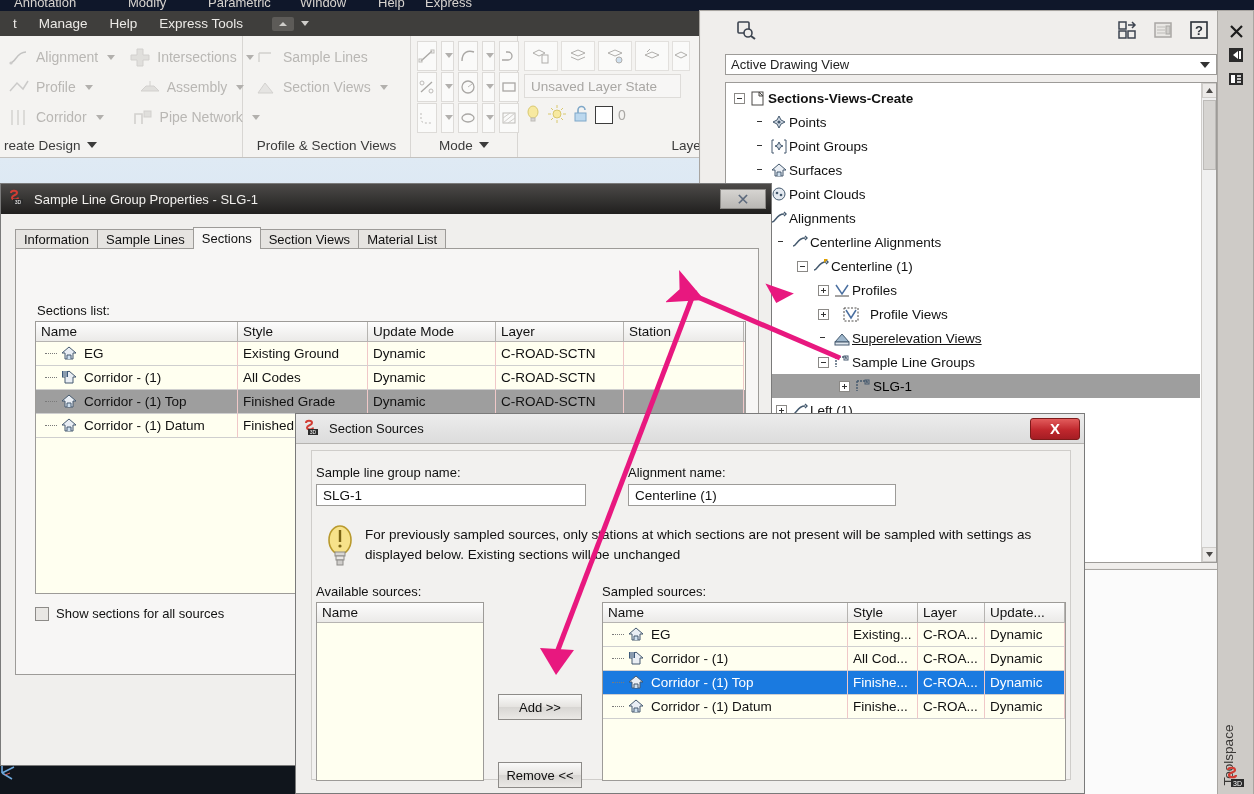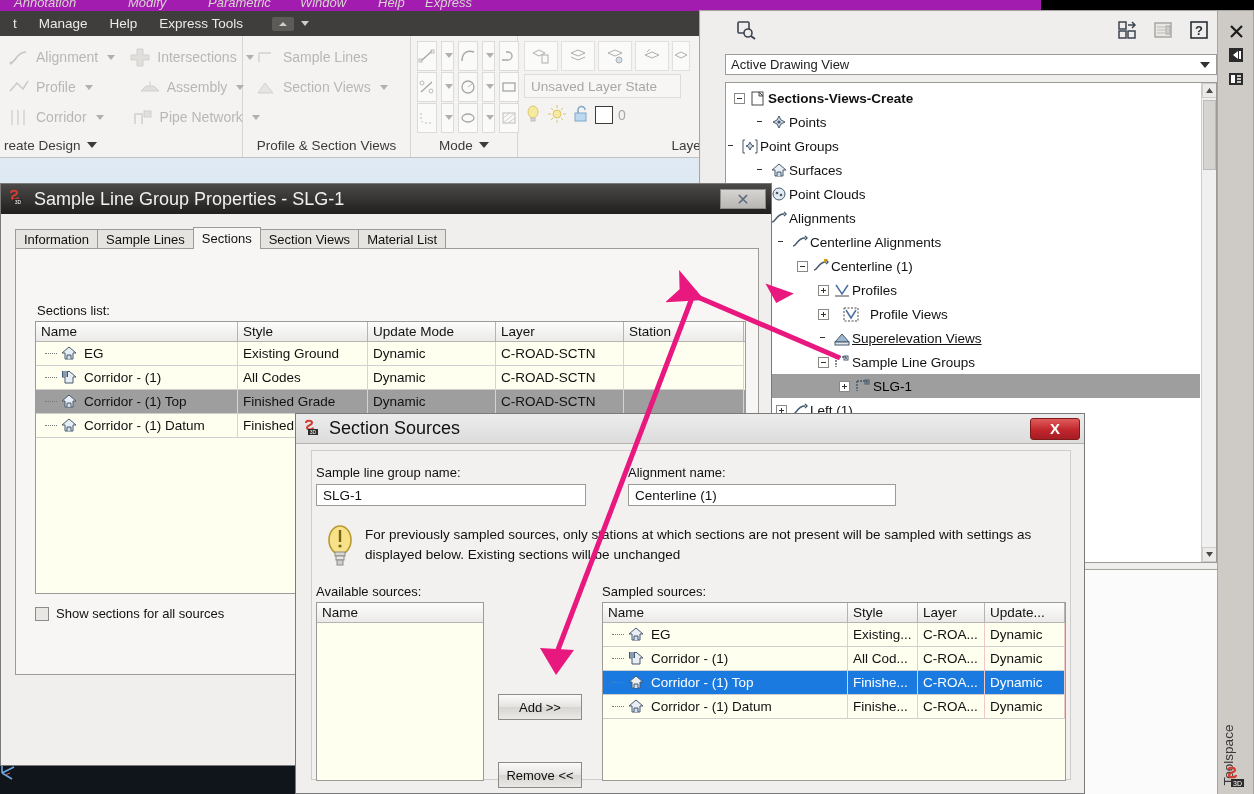--- a/index.html
+++ b/index.html
@@ -8,22 +8,22 @@
     width: 1254px; height: 794px;
     overflow: hidden;
     font-family: "Liberation Sans", sans-serif;
     font-size: 13px;
     background: #000;
   }
   #root { position: relative; width: 1254px; height: 794px; }
 
   
   .cad-topmenu-cut {
-    position: absolute; left: 0; top: 0; width: 1041px; height: 11px;
-    background: #a21caf; overflow: hidden; font-style: italic;
+    position: absolute; left: 0; top: 0; width: 1254px; height: 11px;
+    background: #0f172a; overflow: hidden;
   }
   .cad-topmenu-cut .mi {
     position: absolute; top: -5px; color: #d8d4cf; font-size: 13px; white-space: nowrap;
   }
   .cad-menubar {
     position: absolute; left: 0; top: 11px; width: 1254px; height: 25px;
     background: #3f3e3c; color: #e8e6e3;
     display: flex; align-items: center; padding-left: 2px;
   }
   .cad-menubar .mi {
@@ -191,21 +191,21 @@
     transform-origin: center bottom; white-space: nowrap; font-size: 13.5px; color: #3a3836;
   }
 
   
   .dlg { position: absolute; background: #f0efed; border: 1px solid #7a7a7a; }
   .dlg-title {
     height: 30px; display: flex; align-items: center;
     background: linear-gradient(180deg,#4c4a48 0%, #201f1e 100%);
     color: #f2f0ee; font-size: 14px; padding-left: 8px; gap: 8px;
   }
-  .dlg-title .dt-text { font-size: 18px; }
+  .dlg-title .dt-text { font-size: 13px; }
   .btn-x-grey {
     margin-left: auto; margin-right: 5px; width: 46px; height: 20px;
     background: linear-gradient(180deg,#d6d4d1,#b9b7b4);
     border: 1px solid #8d8b88; color: #5d6a7d;
     display: flex; align-items: center; justify-content: center; font-size: 16px;
   }
   .btn-x-red {
     margin-left: auto; margin-right: 4px; width: 50px; height: 22px;
     background: linear-gradient(180deg,#e25c5c 0%, #c0272d 55%, #a51d24 100%);
     border: 1px solid #7e1a1a; border-radius: 3px; color: #fff;
@@ -617,21 +617,21 @@
             <div class="tnode" style="padding-left: 29px;">
               <span class="exp none"></span>
               <span class="tico">
                 <svg width="16" height="15" viewBox="0 0 16 15">
                   <path d="M8 1 L10 5 L14 7 L10 9 L8 13 L6 9 L2 7 L6 5 Z" fill="#cfd8e3" stroke="#44596e"></path>
                   <circle cx="8" cy="7" r="1.6" fill="#44596e"></circle>
                 </svg>
               </span>
               <span>Points</span>
             </div>
-            <div class="tnode" style="">
+            <div class="tnode" style="padding-left: 29px;">
               <span class="exp none"></span>
               <span class="tico">
                 <svg width="16" height="15" viewBox="0 0 16 15">
                   <path d="M3 1 H1 V14 H3 M13 1 H15 V14 H13" stroke="#44596e" fill="none"></path>
                   <path d="M8 3 L9.5 6 L12 7 L9.5 8 L8 11 L6.5 8 L4 7 L6.5 6 Z" fill="#cfd8e3" stroke="#44596e"></path>
                 </svg>
               </span>
               <span>Point Groups</span>
             </div>
             <div class="tnode" style="padding-left: 29px;">

